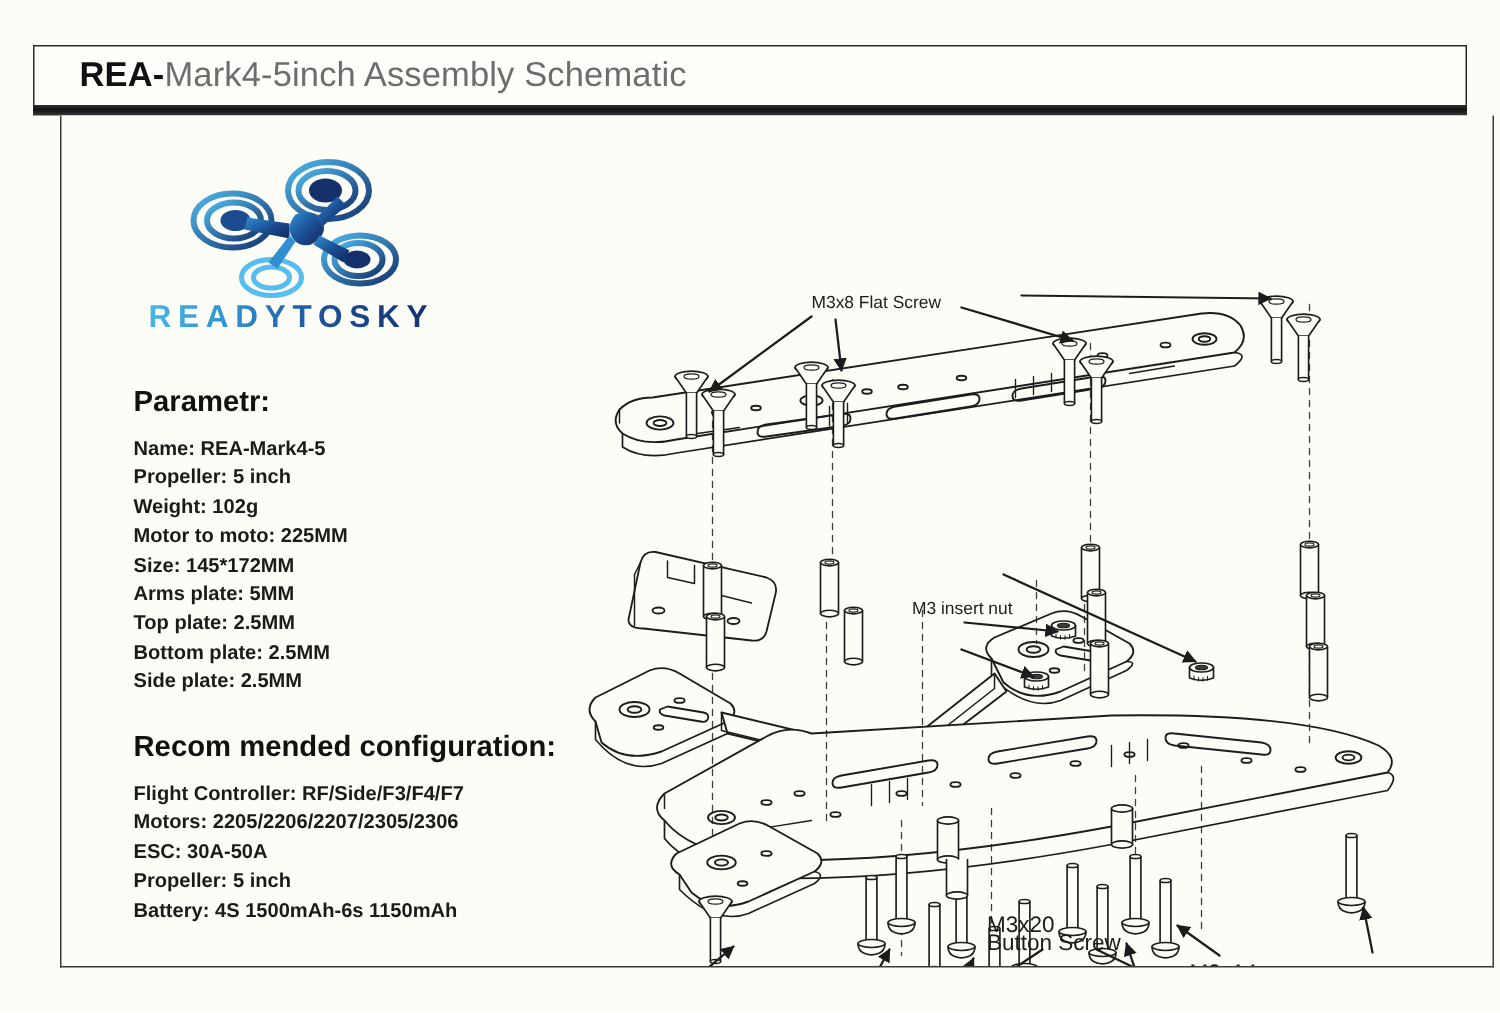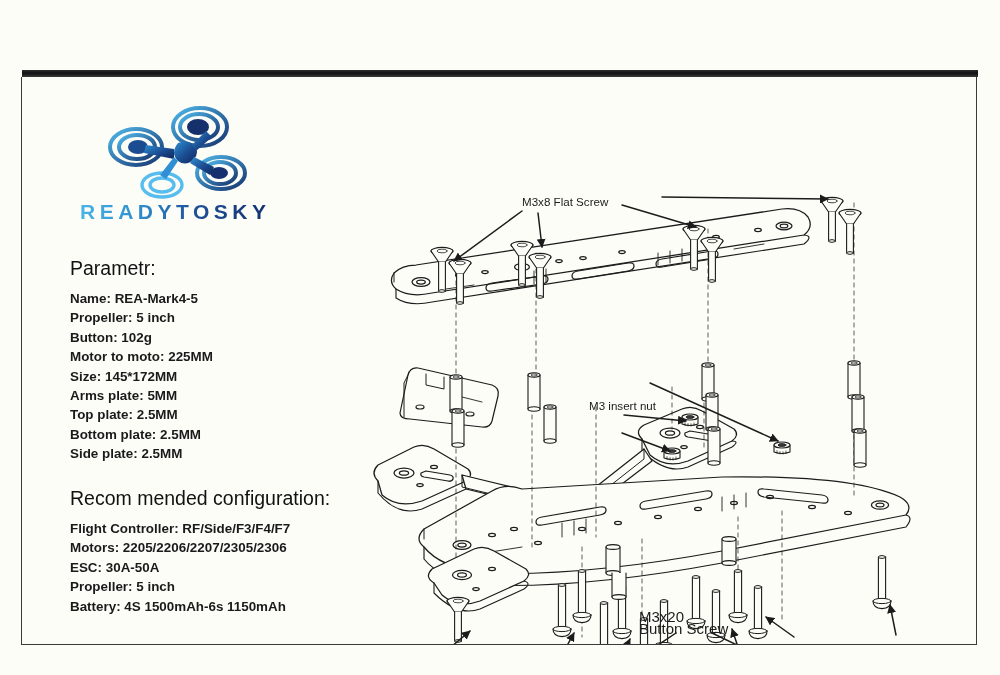--- a/index.html
+++ b/index.html
@@ -37,21 +37,21 @@
   #title-rule {
     position: absolute;
     left: 22px; top: 70px;
     width: 956px; height: 7px;
     background: linear-gradient(180deg,#2e2e2e 0%, #111 45%, #3a3a3a 100%);
   }
 
   
   #panel {
     position: absolute;
-    left: 21px; top: 77px;
+    left: 40px; top: 77px;
     width: 956px; height: 568px;
     border: 1px solid #3a3a3a;
     border-top: none;
     background: #fdfdf7;
     overflow: hidden;
   }
 
   
   #logo-wrap {
     position: absolute;
@@ -64,21 +64,21 @@
     font-size: 21px; font-weight: bold; letter-spacing: 4.5px;
     background: linear-gradient(90deg,#49b4e8 0%,#2e8fd0 30%,#1d4f96 62%,#14306e 100%);
     -webkit-background-clip: text; background-clip: text;
     color: transparent;
     white-space: nowrap;
   }
 
   
   .spec-head {
     position: absolute;
-    font-size: 19.5px; font-weight: normal; color: #111;
+    font-size: 19.5px; font-weight: bold; color: #111;
     white-space: nowrap;
     text-align: right;
   }
   #param-head { left: 48px; top: 180px; }
   #config-head { left: 48px; top: 410px; }
 
   .spec-list { position: absolute; left: 48px; }
   #param-list { top: 212px; }
   #config-list { top: 442px; }
   .spec-row {
@@ -101,20 +101,25 @@
     white-space: pre-line;
     font-family: "Liberation Sans", sans-serif;
   }
   .callout.sm { font-size: 15px; line-height: 12.2px; }
 </style>
 </head>
 <body>
 
 <div id="page">
 
+  <div id="title-band">
+    <div id="title-text">
+      <span class="strong">REA-</span><span>Mark4-5inch  Assembly Schematic</span>
+    </div>
+  </div>
   <div id="title-rule"></div>
 
   <div id="panel">
 
     <div id="logo-wrap">
       <div id="logo-mark">
         <svg viewBox="0 0 170 95" width="170" height="95" xmlns="http://www.w3.org/2000/svg">
           <defs>
             <linearGradient id="lgBody" x1="0" y1="0" x2="1" y2="1">
               <stop offset="0%" stop-color="#2f8fd2"></stop>
@@ -157,21 +162,21 @@
           <path d="M78 56 L66 74 L60 70 L74 52 Z" fill="#2f8fd2"></path>
         </svg>
       </div>
       <div id="logo-word">READYTOSKY</div>
     </div>
 
     <div class="spec-head" id="param-head">Parametr:</div>
     <div class="spec-list" id="param-list">
       <div class="spec-row"><span class="k">Name:</span> <span class="v">REA-Mark4-5</span></div>
       <div class="spec-row"><span class="k">Propeller:</span> <span class="v">5 inch</span></div>
-      <div class="spec-row"><span class="k">Button:</span> <span class="v">102g</span></div>
+      <div class="spec-row"><span class="k">Weight:</span> <span class="v">102g</span></div>
       <div class="spec-row"><span class="k">Motor to moto:</span> <span class="v">225MM</span></div>
       <div class="spec-row"><span class="k">Size:</span> <span class="v">145*172MM</span></div>
       <div class="spec-row"><span class="k">Arms plate:</span> <span class="v">5MM</span></div>
       <div class="spec-row"><span class="k">Top plate:</span> <span class="v">2.5MM</span></div>
       <div class="spec-row"><span class="k">Bottom plate:</span> <span class="v">2.5MM</span></div>
       <div class="spec-row"><span class="k">Side plate:</span> <span class="v">2.5MM</span></div>
     </div>
 
     <div class="spec-head" id="config-head">Recom mended configuration:</div>
     <div class="spec-list" id="config-list">

